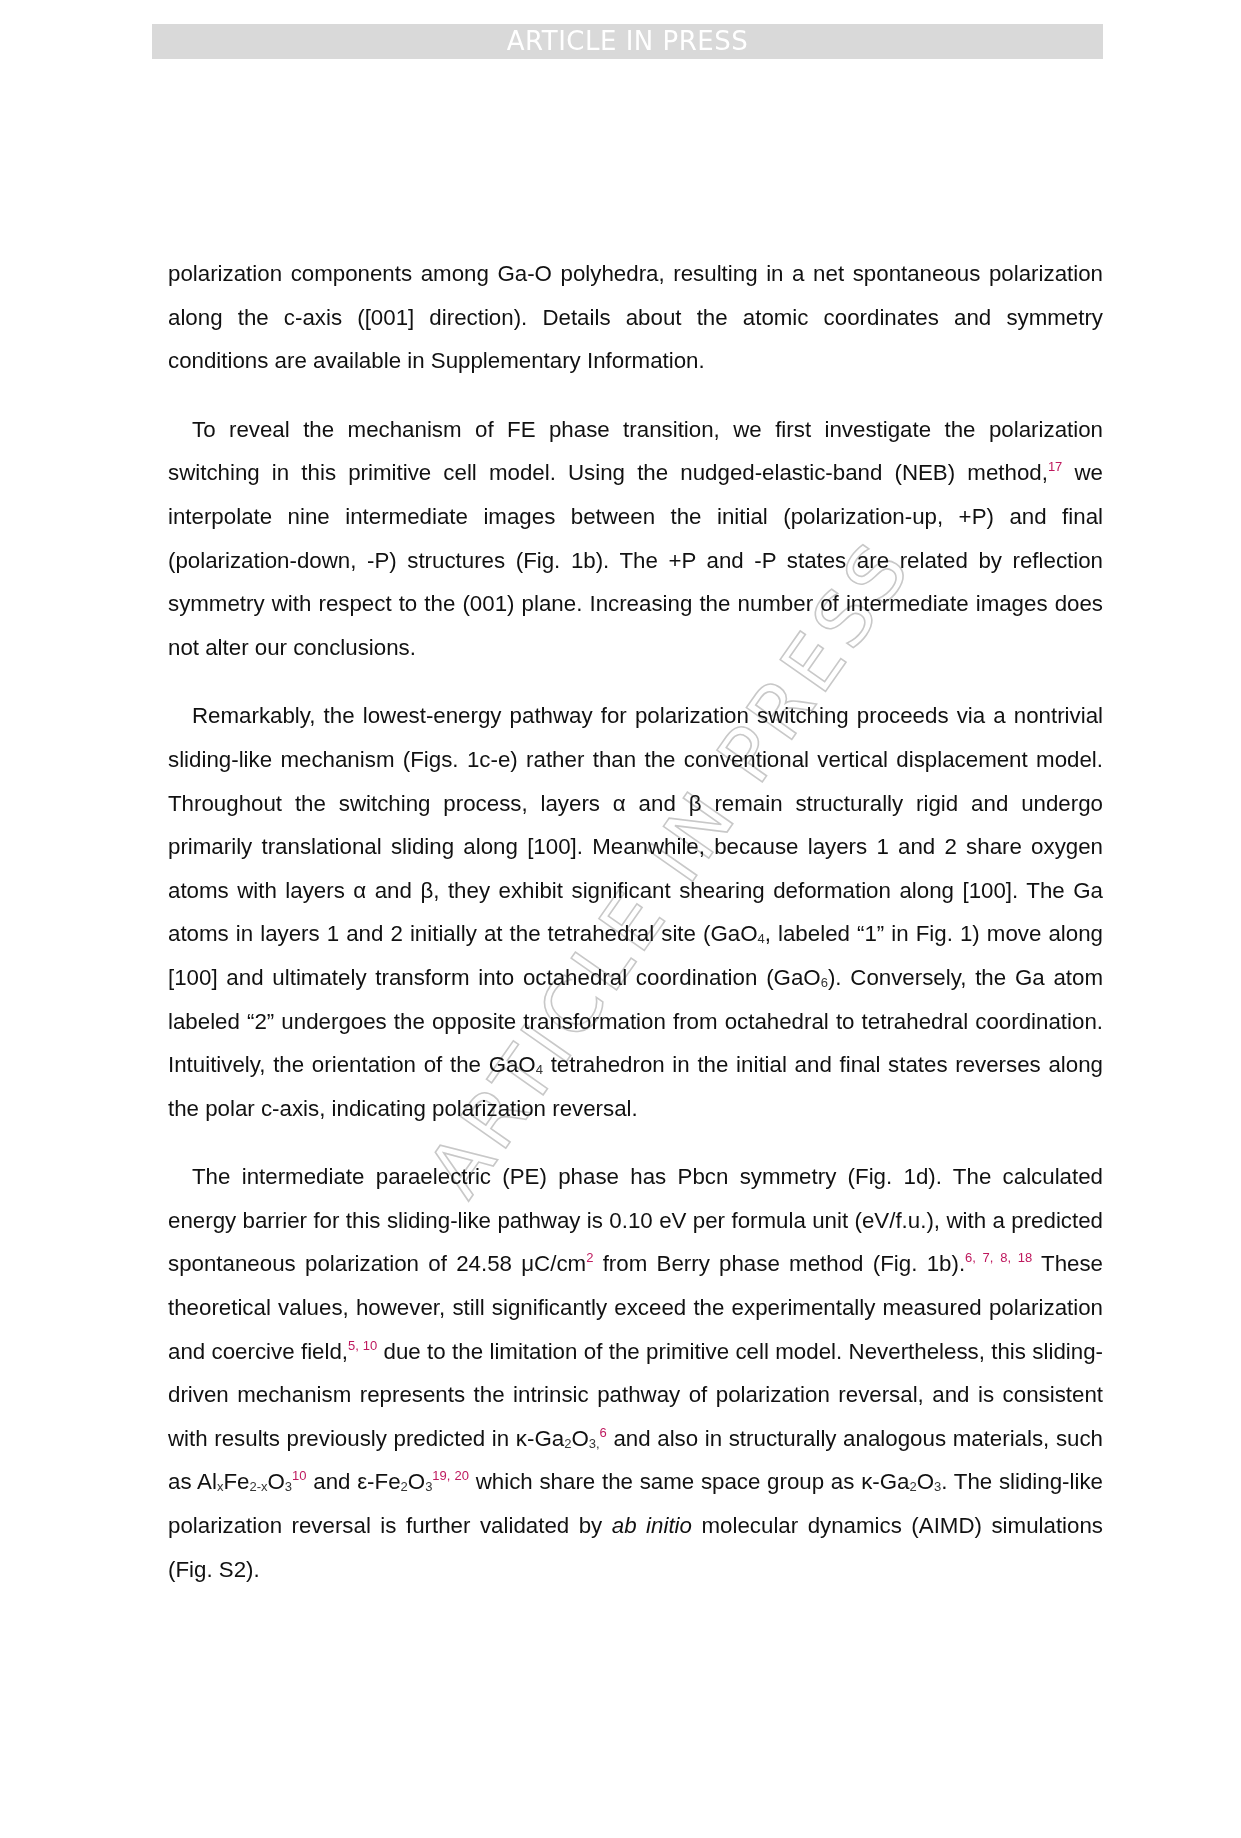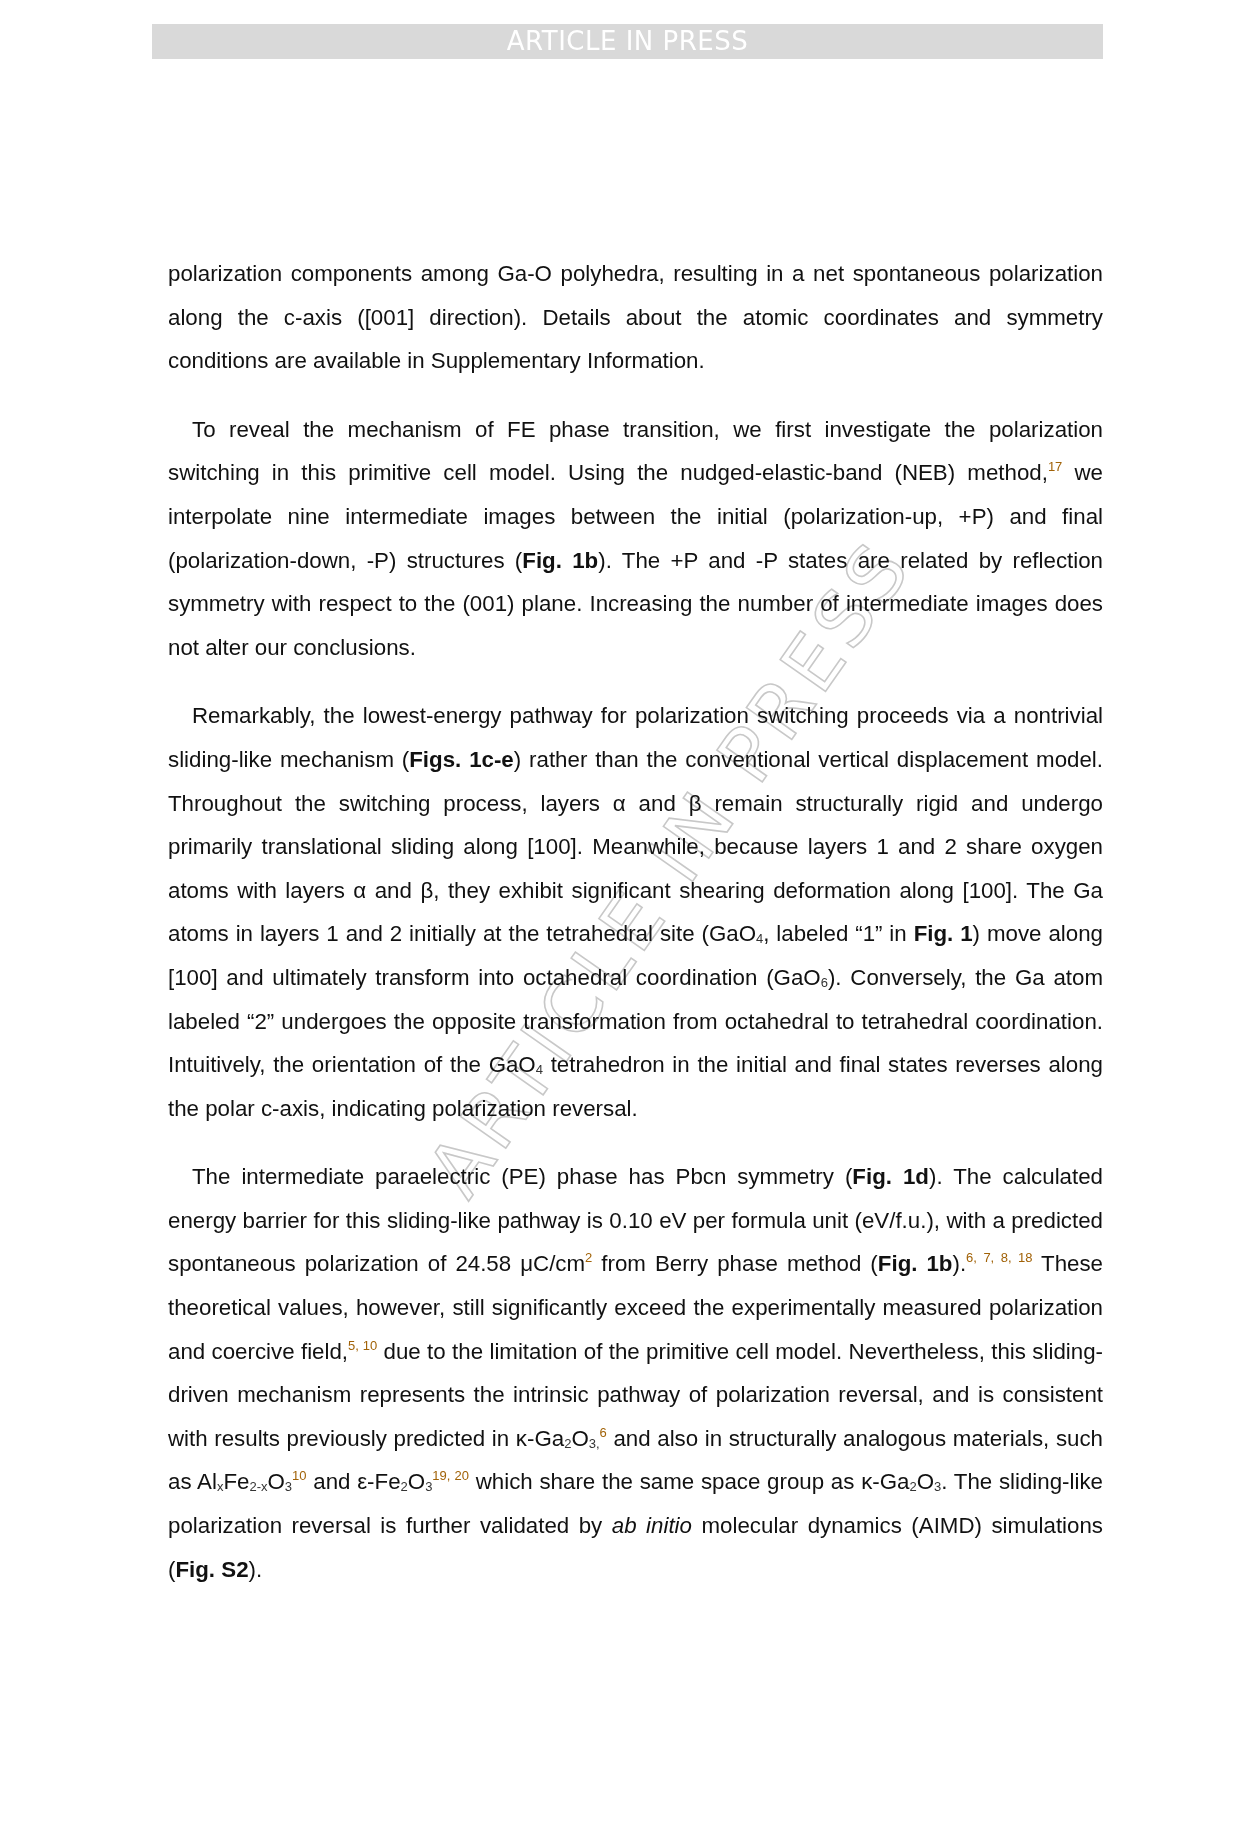--- a/index.html
+++ b/index.html
@@ -11,23 +11,23 @@
     letter-spacing: 0.5px;
   }
   .content {
     position: absolute; left: 152px; top: 252px; width: 951px;
     font-family: "Liberation Sans", sans-serif; font-size: 22.3px;
     line-height: 43.6px; color: #111111; text-align: justify;
   }
   .content p { margin: 0 0 25px 16px; }
   .content p.indent { text-indent: 24px; }
   .content p.first { margin-bottom: 25px; }
-  sup { font-size: 13px; line-height: 0; vertical-align: 9px; color: #a16207; }
+  sup { font-size: 13px; line-height: 0; vertical-align: 9px; color: #be185d; }
   sub { font-size: 13px; line-height: 0; vertical-align: -2px; color: #333; }
-  b { font-weight: bold; }
+  b { font-weight: normal; }
   .watermark {
     position: absolute; left: 310px; top: 880px; width: 640px;
     transform: rotate(-55deg); transform-origin: center center;
     font-family: "DejaVu Sans", sans-serif; font-size: 76px; letter-spacing: 6px;
     color: transparent; -webkit-text-stroke: 1.6px #c8c8c8;
     text-align: center; pointer-events: none; white-space: nowrap;
   }
 </style>
 </head>
 <body>

